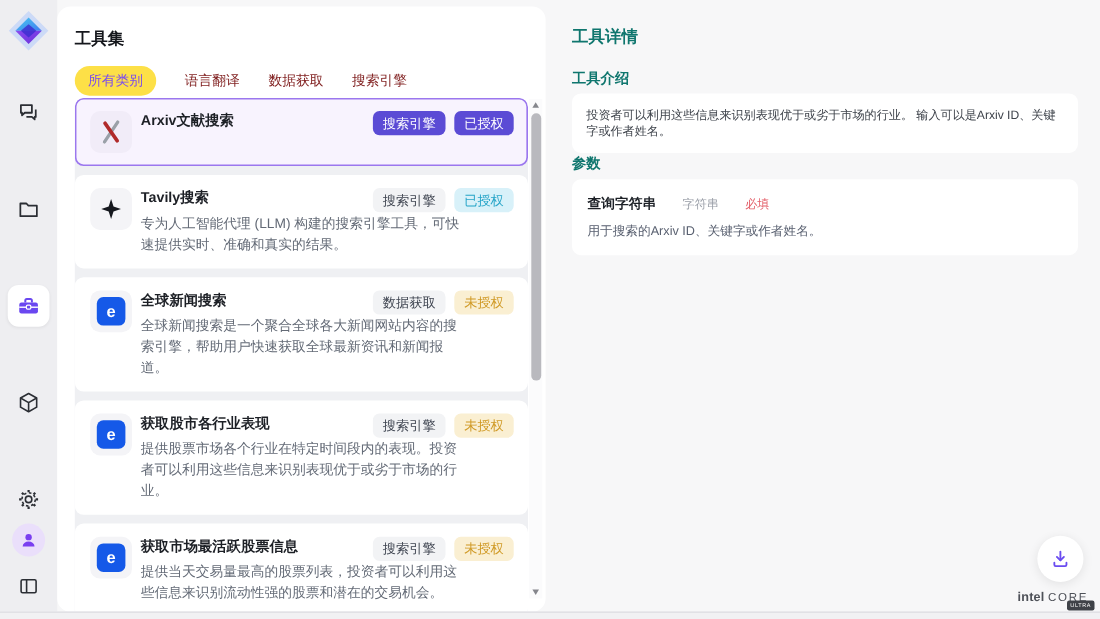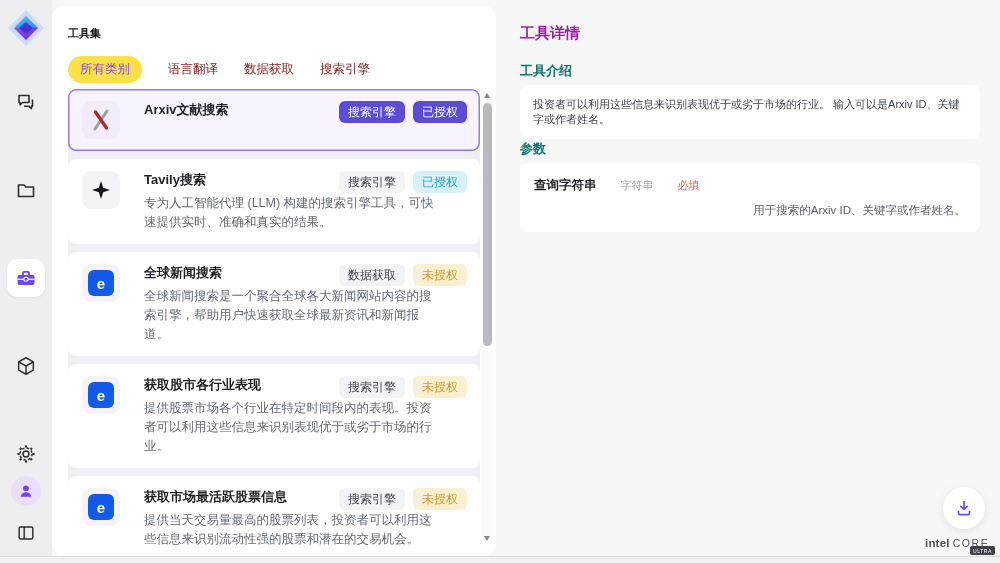--- a/index.html
+++ b/index.html
@@ -21,33 +21,33 @@
   .rail-nav { margin-top:36px; display:flex; flex-direction:column; gap:50px; align-items:center; }
   .rail-item { width:38px; height:38px; display:flex; align-items:center; justify-content:center; border-radius:10px; cursor:pointer; }
   .rail-item.active { background:#ffffff; box-shadow:0 1px 3px rgba(0,0,0,.06); }
   .rail-bottom { margin-top:auto; margin-bottom:10px; display:flex; flex-direction:column; gap:14px; align-items:center; }
   .avatar { width:30px; height:30px; border-radius:50%; background:#eadffb; display:flex; align-items:center; justify-content:center; }
   
   .panel {
     position:absolute; left:52px; top:6px; width:444px; height:550px;
     background:#ffffff; border-radius:12px; overflow:hidden;
   }
-  .panel-title { padding:20px 16px 0; font-size:11px; font-weight:700; color:#15171c; }
+  .panel-title { padding:20px 16px 0; font-size:15px; font-weight:700; color:#15171c; }
   .tabs { margin:15px 16px 0; display:flex; align-items:center; gap:26px; font-size:12.5px; }
   .tab { color:#7f1d1d; cursor:pointer; white-space:nowrap; }
   .tab.active { background:#fde047; color:#7c4bee; padding:5px 12px; border-radius:15px; font-weight:500; }
   .tabs .tab:not(.active):first-child { margin-left:0; }
   .list {
     position:absolute; left:16px; top:83px; width:412px; bottom:0;
     background:#eff0f3; overflow:hidden; border-radius:8px 8px 0 0;
   }
   .card {
     position:relative; background:#ffffff; border-radius:8px;
     padding:12px 14px; margin-bottom:8px;
-    display:flex; gap:24px; cursor:pointer;
+    display:flex; gap:8px; cursor:pointer;
   }
   .card.selected { background:#f8f3fe; box-shadow: inset 0 0 0 1.5px #9b77ee; }
   .tool-icon {
     flex:none; width:38px; height:38px; border-radius:9px; background:#f4f4f7;
     display:flex; align-items:center; justify-content:center;
   }
   .card.selected .tool-icon { background:#f1ecf8; }
   .tool-name { font-size:13px; font-weight:700; color:#1d2026; margin-bottom:5px; }
   .tool-desc { font-size:12.5px; line-height:19px; color:#636a76; width:293px; }
   .badges { position:absolute; right:13px; top:12px; display:flex; gap:8px; }
@@ -61,38 +61,38 @@
     color:#fff; font-weight:800; font-size:15px;
     display:flex; align-items:center; justify-content:center;
   }
   
   .scrollbar { position:absolute; top:84px; right:3px; bottom:12px; width:12px; background:#fbfbfc; }
   .sb-arrow-up, .sb-arrow-down { position:absolute; left:2.5px; width:0; height:0; cursor:pointer; }
   .sb-arrow-up   { top:3px;    border-left:3.5px solid transparent; border-right:3.5px solid transparent; border-bottom:5px solid #85868c; }
   .sb-arrow-down { bottom:3px; border-left:3.5px solid transparent; border-right:3.5px solid transparent; border-top:5px solid #85868c; }
   .sb-thumb { position:absolute; top:13px; left:1.5px; width:9px; height:243px; background:#b9b9be; border-radius:5px; cursor:grab; }
   
-  .detail-title  { position:absolute; left:520px; top:24px;  font-size:15px; font-weight:700; color:#a21caf; }
+  .detail-title  { position:absolute; left:520px; top:24px;  font-size:15px; font-weight:700; color:#0f766e; }
   .section-label { position:absolute; left:520px; font-size:13px; font-weight:700; color:#0f766e; }
   #intro-label   { top:62px; }
   #params-label  { top:140px; }
   .intro-box {
     position:absolute; left:520px; top:85px; width:460px;
     background:#ffffff; border-radius:8px; padding:12px 13px;
     font-size:11px; color:#3e434b;
   }
   .param-box {
     position:absolute; left:520px; top:163px; width:460px;
     background:#ffffff; border-radius:8px; padding:14px;
   }
   .param-head { display:flex; align-items:baseline; gap:24px; margin-bottom:9px; }
   .param-name { font-size:12.5px; font-weight:700; color:#1d2127; }
   .param-type { font-size:11px; color:#989da6; }
   .param-required { font-size:11px; color:#e4606a; }
-  .param-desc { font-size:11.5px; color:#596070;text-align:right; }
+  .param-desc { font-size:11.5px; color:#596070; }
   
   .download-btn {
     position:absolute; left:943px; top:487px; width:42px; height:42px; border-radius:50%;
     background:#ffffff; box-shadow:0 2px 10px rgba(0,0,0,.09);
     display:flex; align-items:center; justify-content:center; cursor:pointer; border:none;
   }
   .intel { position:absolute; left:925px; top:533px; width:72px; color:#4e5158; }
   .intel-word { font-size:11.5px; font-weight:700; letter-spacing:.2px;text-align:right; }
   .core-word  { font-size:10.5px; font-weight:400; letter-spacing:1.6px; margin-left:3px; }
   .ultra-badge {

